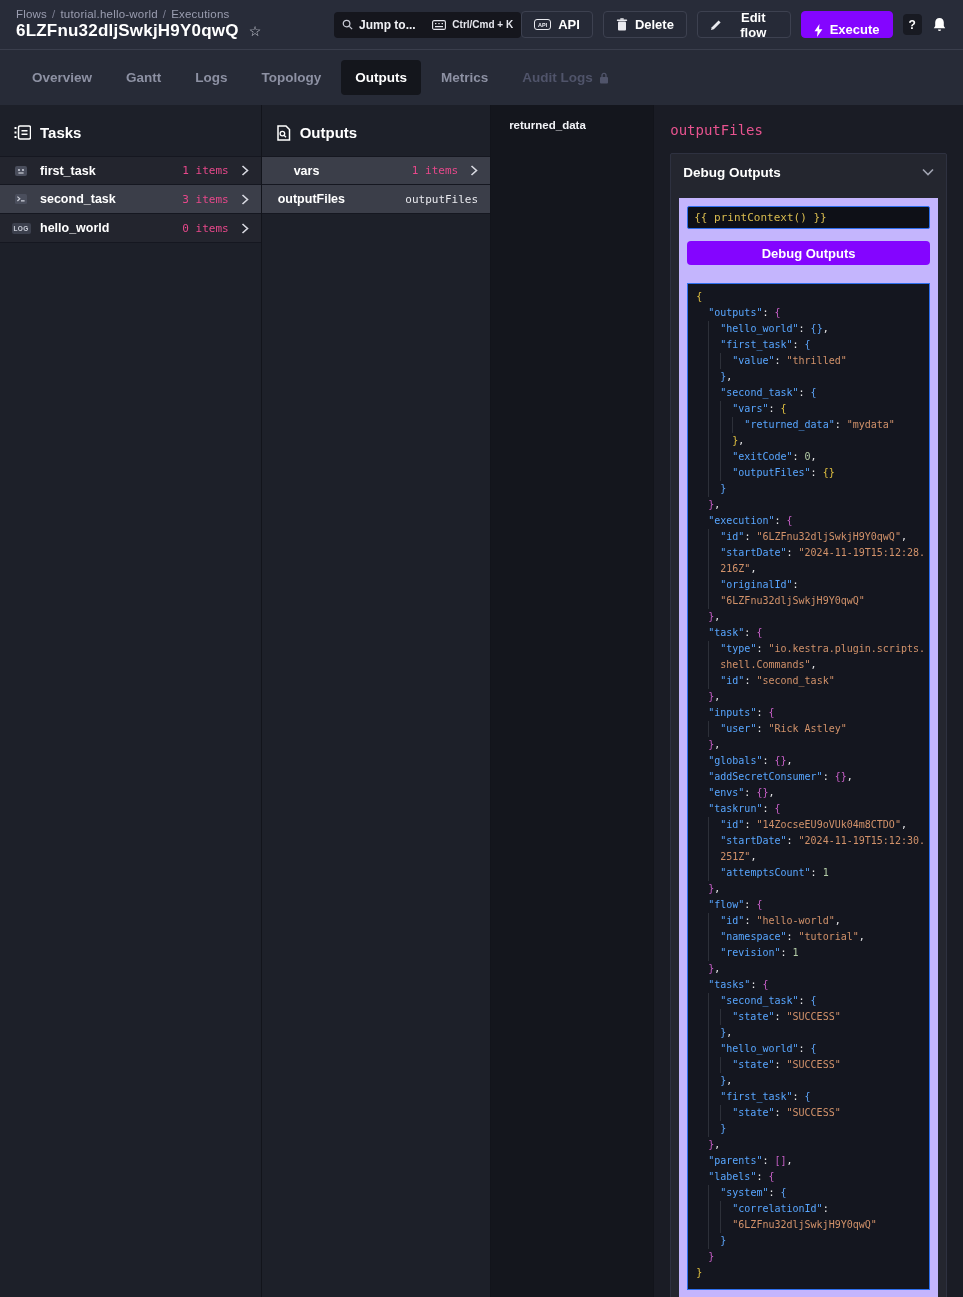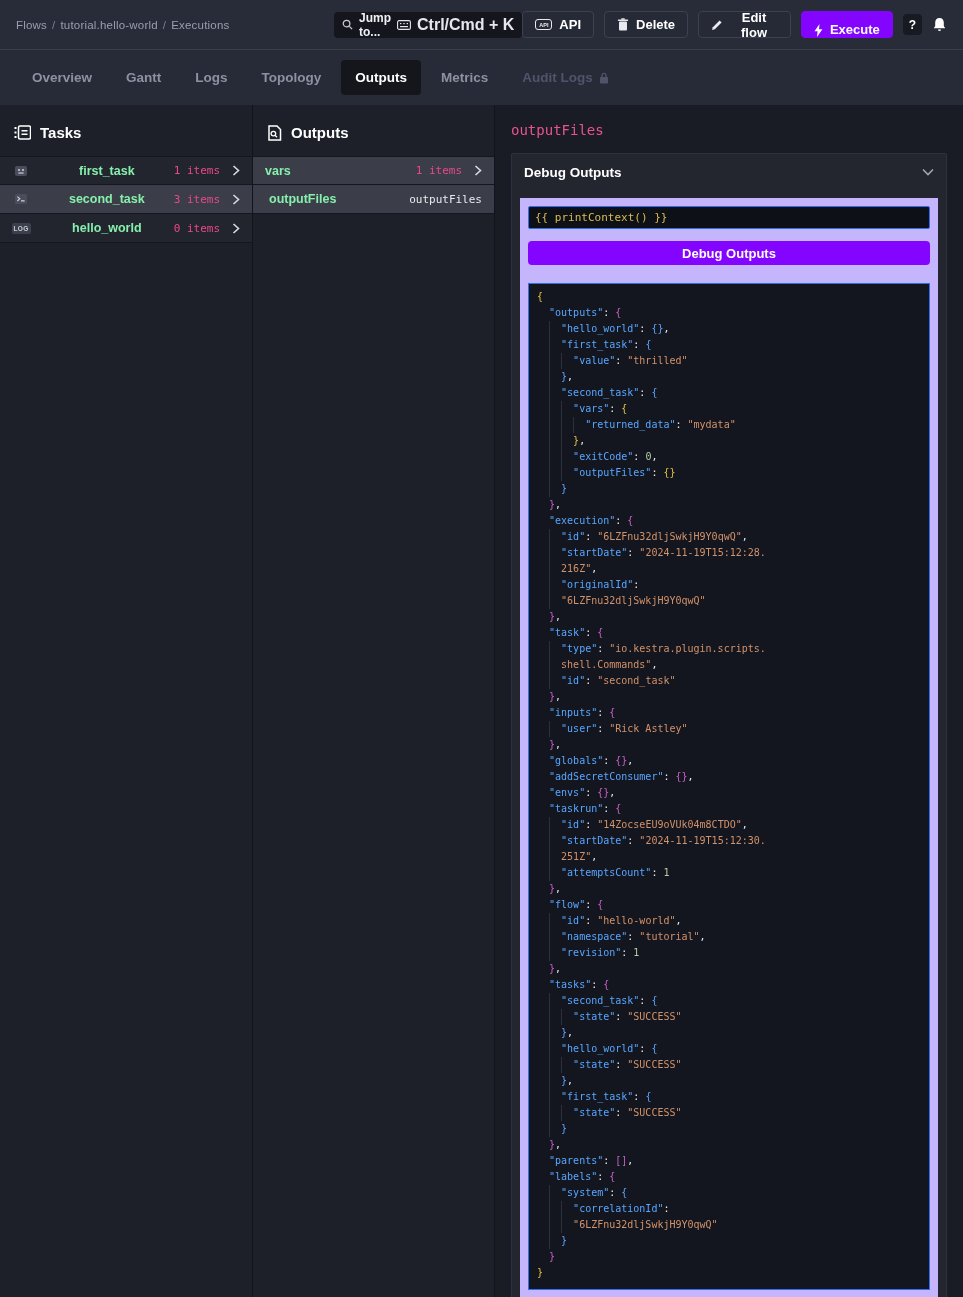--- a/index.html
+++ b/index.html
@@ -12,21 +12,21 @@
   .nav-left { display:flex; flex-direction:column; justify-content:center; min-width:318px; }
   .breadcrumb { font-size:11.5px; color:#9b9eb1; letter-spacing:.2px; }
   .breadcrumb .sep { margin:0 5px; color:#7c7f92; }
   .title-row { display:flex; align-items:center; gap:10px; margin-top:1px; }
   .title-row h1 { font-size:17px; font-weight:bold; color:#ffffff; letter-spacing:.2px; }
   .star { color:#cdd0da; font-size:14px; cursor:pointer; }
 
   .jump-box { width:190px; height:26px; background:#15161d; border-radius:4px;
     display:flex; align-items:center; padding:0 8px; gap:6px; cursor:pointer; }
   .jump-box .jump-label { font-size:12px; font-weight:600; color:#f0f1f5; flex:1; }
-  .jump-box .shortcut { font-size:16px; font-weight:bold; color:#e6e7ee; white-space:nowrap; }
+  .jump-box .shortcut { font-size:10px; font-weight:bold; color:#e6e7ee; white-space:nowrap; }
   .nav-actions { margin-left:auto; display:flex; align-items:center; gap:10px; }
   .btn { height:27px; display:flex; align-items:center; gap:7px; padding:0 12px;
     background:#262a37; border:1px solid #3d4150; border-radius:4px; color:#ffffff;
     font-size:13px; font-weight:600; cursor:pointer; font-family:inherit; }
   .btn.execute { background:#8405ff; border-color:#8405ff;align-items:flex-end; }
   .icon-sq { width:21px; height:21px; background:#181a22; border-radius:4px; display:flex;
     align-items:center; justify-content:center; font-size:12px; font-weight:bold; color:#fff; cursor:pointer; }
   .bell { cursor:pointer; display:flex; }
   .api-chip { display:inline-flex; align-items:center; justify-content:center; width:17px; height:11px;
     border:1.2px solid #e9eaef; border-radius:3px; font-size:5.5px; font-weight:bold; color:#e9eaef; }
@@ -34,35 +34,35 @@
   
   .tabs { height:55px; background:#272b37; display:flex; align-items:center; padding:0 18px; gap:6px; }
   .tab { padding:10px 14px; font-size:13.5px; font-weight:600; color:#8d91a3; border-radius:4px;
     cursor:pointer; display:flex; align-items:center; gap:6px; white-space:nowrap; }
   .tab.active { background:#14161c; color:#ffffff; font-weight:bold; }
   .tab.disabled { color:#50546a; cursor:default; }
 
   
   .content { display:flex; height:1192px; }
   .col { height:100%; }
-  .col-tasks { width:253px; background:#1d2029; border-right:1px solid #12141b;text-align:center; }
+  .col-tasks { width:276px; background:#1d2029; border-right:1px solid #12141b; }
   .col-outputs { width:242px; background:#1d2029; border-right:1px solid #12141b; }
   .col-value { width:170px; background:#14161d; border-right:1px solid #12141b; padding:14px 18px; }
   .col-detail { flex:1; background:#1a1c25; padding:0 16px; }
 
   .panel-header { display:flex; align-items:center; gap:9px; padding:19px 14px 15px 14px; }
   .panel-header .ph-title { font-size:15px; font-weight:bold; color:#ffffff; }
   .panel-header svg { flex:none; }
 
   .row { height:29px; display:flex; align-items:center; padding:0 12px;
     border-bottom:1px solid #151720; background:#23252e; cursor:pointer; }
   .rows .row:first-child { border-top:1px solid #151720; }
   .row.selected { background:#3b3e49; }
   .row .r-icon { width:18px; margin-right:10px; display:flex; align-items:center; justify-content:center; }
-  .row .r-label { font-size:12.5px; font-weight:bold; color:#86efac; flex:1; }
+  .row .r-label { font-size:12.5px; font-weight:bold; color:#ffffff; flex:1; }
   .mono { font-family:"DejaVu Sans Mono", monospace; }
   .row .r-value { font-size:11px; }
   .row .r-value.pink { color:#e8488b; }
   .row .r-value.plain { color:#e8e9ee; }
   .row .chev { margin-left:12px; display:flex; }
   .badge-log { background:#3c404d; color:#c9ccd6; font-size:6.5px; font-weight:bold;
     border-radius:2px; padding:2px 2px; letter-spacing:.3px; font-family:"Liberation Sans",sans-serif; }
 
   .value-key { font-size:11.5px; font-weight:bold; color:#f2f3f7; }
 
@@ -87,20 +87,24 @@
   .guide { position:absolute; top:0; bottom:0; width:1px; background:#2d3039; }
 </style>
 </head>
 <body>
 
 <header class="navbar">
   <div class="nav-left">
     <div class="breadcrumb">
       <span>Flows</span><span class="sep">/</span><span>tutorial.hello-world</span><span class="sep">/</span><span>Executions</span>
     </div>
+    <div class="title-row">
+      <h1>6LZFnu32dljSwkjH9Y0qwQ</h1>
+      <span class="star">☆</span>
+    </div>
   </div>
 
   <div class="jump-box">
     <span style="display:flex;">
       <svg width="11" height="11" viewBox="0 0 12 12">
           <circle cx="5" cy="5" r="3.6" fill="none" stroke="#c7c9d4" stroke-width="1.4"></circle>
           <line x1="8" y1="8" x2="11" y2="11" stroke="#c7c9d4" stroke-width="1.4"></line>
         </svg>
     </span>
     <span class="jump-label">Jump to...</span>
@@ -258,36 +262,39 @@
         <svg width="15" height="16" viewBox="0 0 15 16">
             <path d="M2 1 H10 L13.5 4.5 V15 H2 Z" fill="none" stroke="#ffffff" stroke-width="1.5"></path>
             <circle cx="6.4" cy="8.6" r="2.3" fill="none" stroke="#ffffff" stroke-width="1.3"></circle>
             <line x1="8" y1="10.3" x2="10" y2="12.3" stroke="#ffffff" stroke-width="1.3"></line>
           </svg>
       </span>
       <span class="ph-title">Outputs</span>
     </div>
     <div class="rows" id="output-rows">
         <div class="row selected">
-    <span class="r-label" style="margin-left:0;">vars</span>
+    <span class="r-label" style="margin-left:20px;">vars</span>
     <span class="r-value mono pink">1 items</span>
     <span class="chev">
       <svg width="8" height="11" viewBox="0 0 8 11">
               <polyline points="1.5,1 6.5,5.5 1.5,10" fill="none" stroke="#d9dae2" stroke-width="1.6"></polyline>
             </svg>
     </span>
   </div>
         <div class="row selected">
     <span class="r-label" style="margin-left:4px;">outputFiles</span>
     <span class="r-value mono plain">outputFiles</span>
 
   </div>
       </div>
   </section>
 
+  <section class="col col-value">
+    <div class="value-key">returned_data</div>
+  </section>
 
   <section class="col col-detail">
     <div class="detail-title">outputFiles</div>
 
     <div class="debug-card">
       <div class="card-header">
         <span class="ch-title">Debug Outputs</span>
         <span style="display:flex;">
           <svg width="12" height="8" viewBox="0 0 12 8">
               <polyline points="1,1.5 6,6.5 11,1.5" fill="none" stroke="#a0a3b1" stroke-width="1.6"></polyline>

